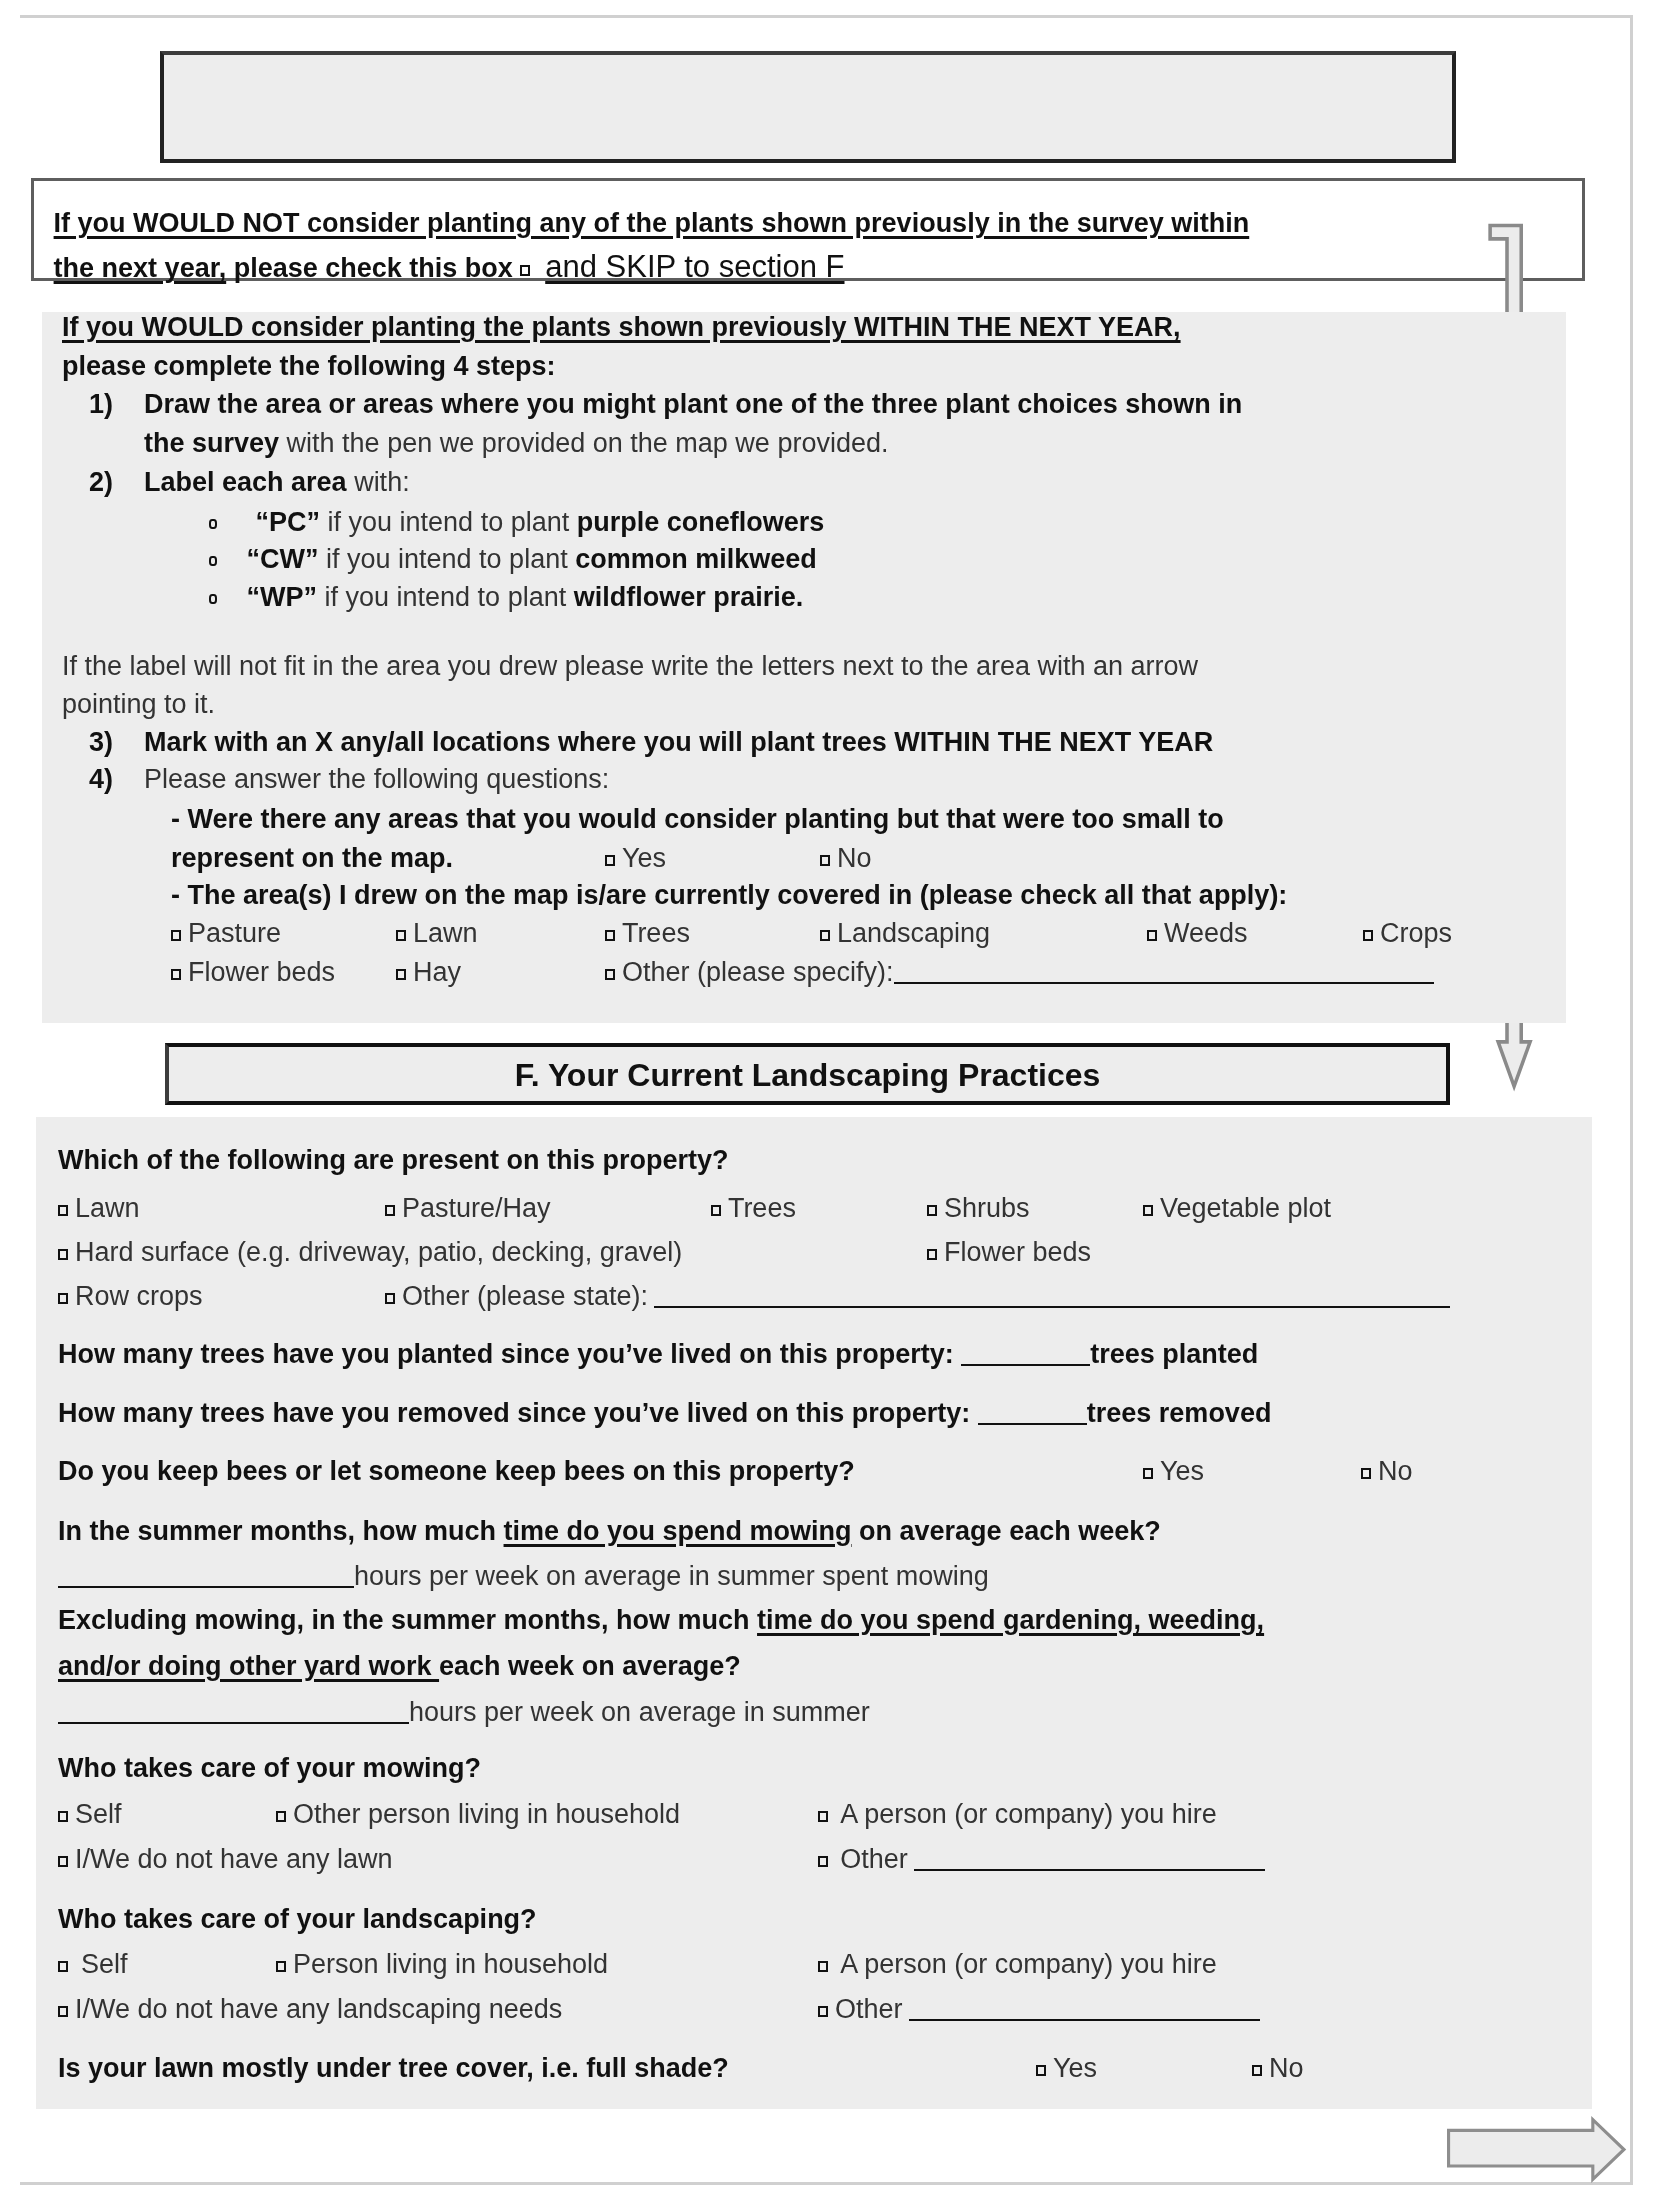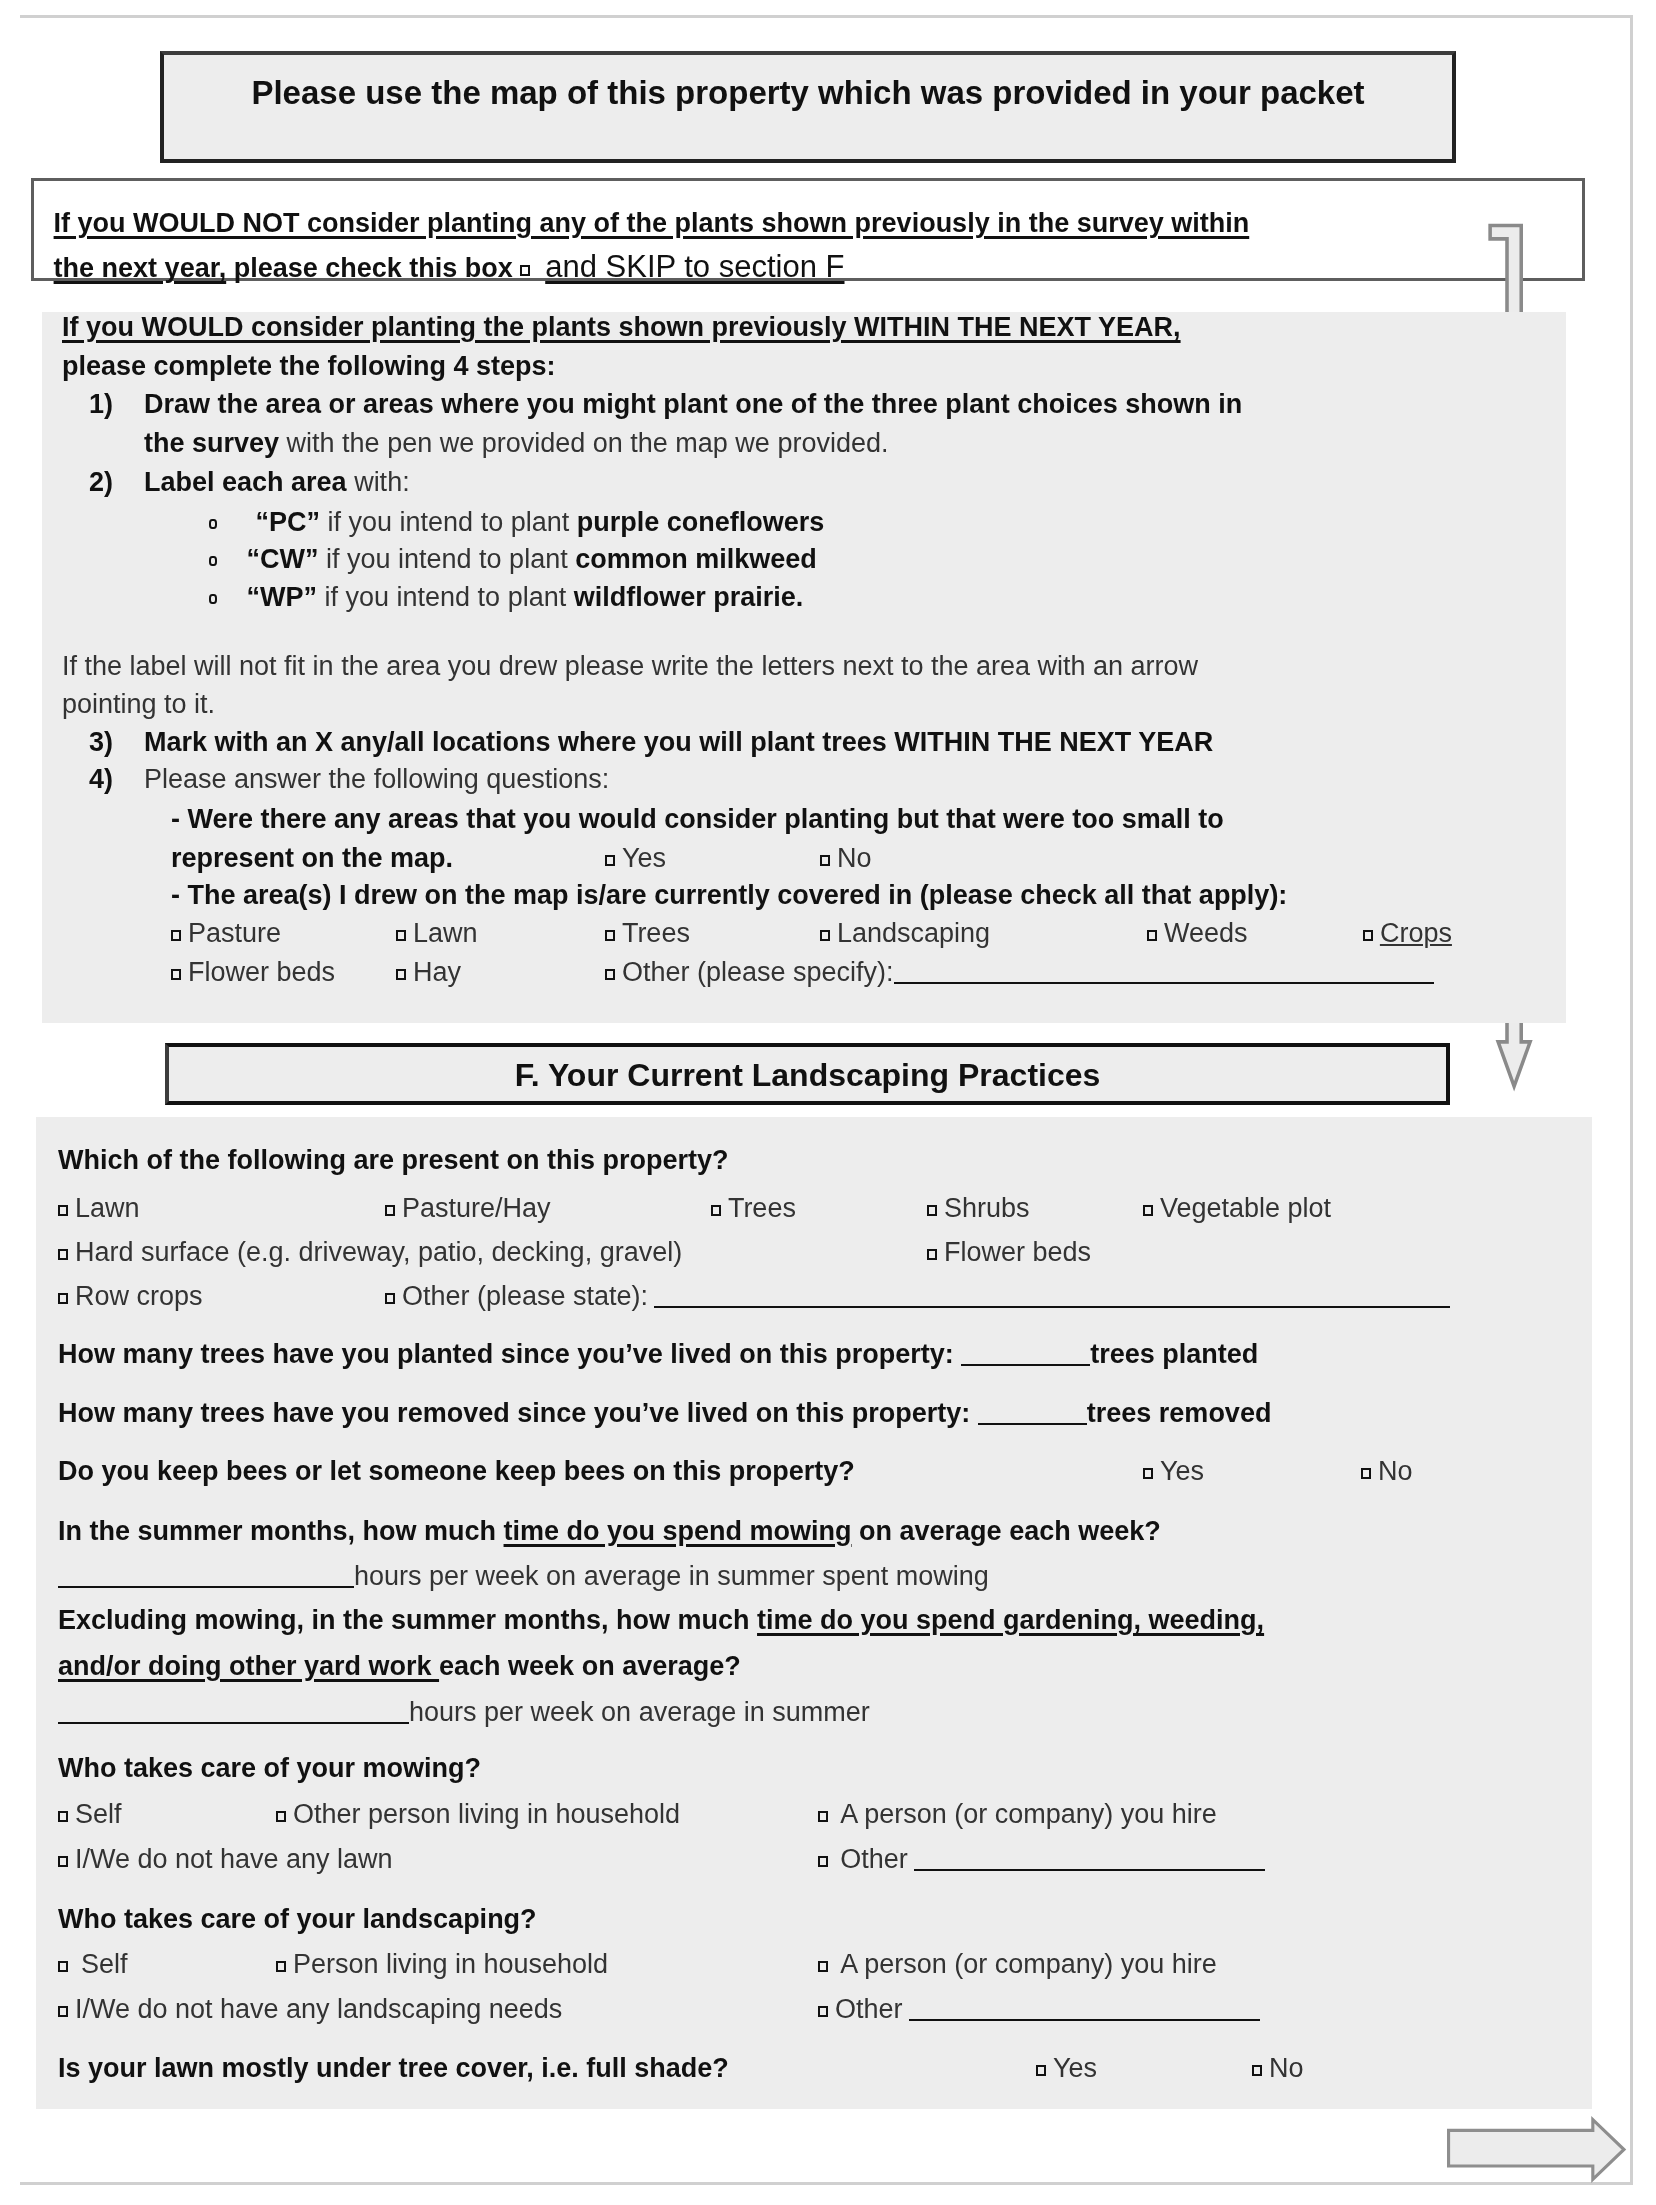--- a/index.html
+++ b/index.html
@@ -33,21 +33,20 @@
   .blank { display: inline-block; border-bottom: 2.7px solid #111; vertical-align: -2.7px; }
   .circ { display: inline-block; width: 8px; height: 9.8px; border: 2.2px solid #111;
           border-radius: 40%; box-sizing: border-box; vertical-align: 1.8px; }
 </style>
 </head>
 <body>
 
 <div class="abs page-border"></div>
 
 <div class="abs header-box hdr-e">
-  <div class="t2">Please use the map of this property which was provided in your packet</div>
 </div>
 
 <div class="abs skip-box">
   <div class="line"><span class="u">If you WOULD NOT consider planting any of the plants shown previously in the survey within</span></div>
   <div class="line">
     <span class="u">the next year,</span><span> please check this box </span><span class="cb"></span><span class="u skip-link">and SKIP to section F</span>
   </div>
 </div>
 
 <svg class="abs" style="left:1481px; top:222px;" width="116" height="871" viewBox="0 0 260 1960">
@@ -93,21 +92,21 @@
 <div class="abs txt n" style="left:605px; top:842px;"><span class="cb"></span><span>Yes</span></div>
 <div class="abs txt n" style="left:820px; top:842px;"><span class="cb"></span><span>No</span></div>
 
 <div class="abs txt b" style="left:171px; top:879px;">- The area(s) I drew on the map is/are currently covered in (please check all that apply):</div>
 
 <div class="abs txt n" style="left:171px; top:917px;"><span class="cb"></span><span>Pasture</span></div>
 <div class="abs txt n" style="left:396px; top:917px;"><span class="cb"></span><span>Lawn</span></div>
 <div class="abs txt n" style="left:605px; top:917px;"><span class="cb"></span><span>Trees</span></div>
 <div class="abs txt n" style="left:820px; top:917px;"><span class="cb"></span><span>Landscaping</span></div>
 <div class="abs txt n" style="left:1147px; top:917px;"><span class="cb"></span><span>Weeds</span></div>
-<div class="abs txt n" style="left:1363px; top:917px;text-decoration:underline;"><span class="cb"></span><span>Crops</span></div>
+<div class="abs txt n" style="left:1363px; top:917px;"><span class="cb"></span><span>Crops</span></div>
 
 <div class="abs txt n" style="left:171px; top:956px;"><span class="cb"></span><span>Flower beds</span></div>
 <div class="abs txt n" style="left:396px; top:956px;"><span class="cb"></span><span>Hay</span></div>
 <div class="abs txt n" style="left:605px; top:956px;"><span class="cb"></span><span>Other (please specify):</span><span class="blank" style="width:540px;"></span></div>
 
 <div class="abs header-box hdr-f">
   <span class="t1">F. Your Current Landscaping Practices</span>
 </div>
 
 <div class="abs panel panel-2"></div>

